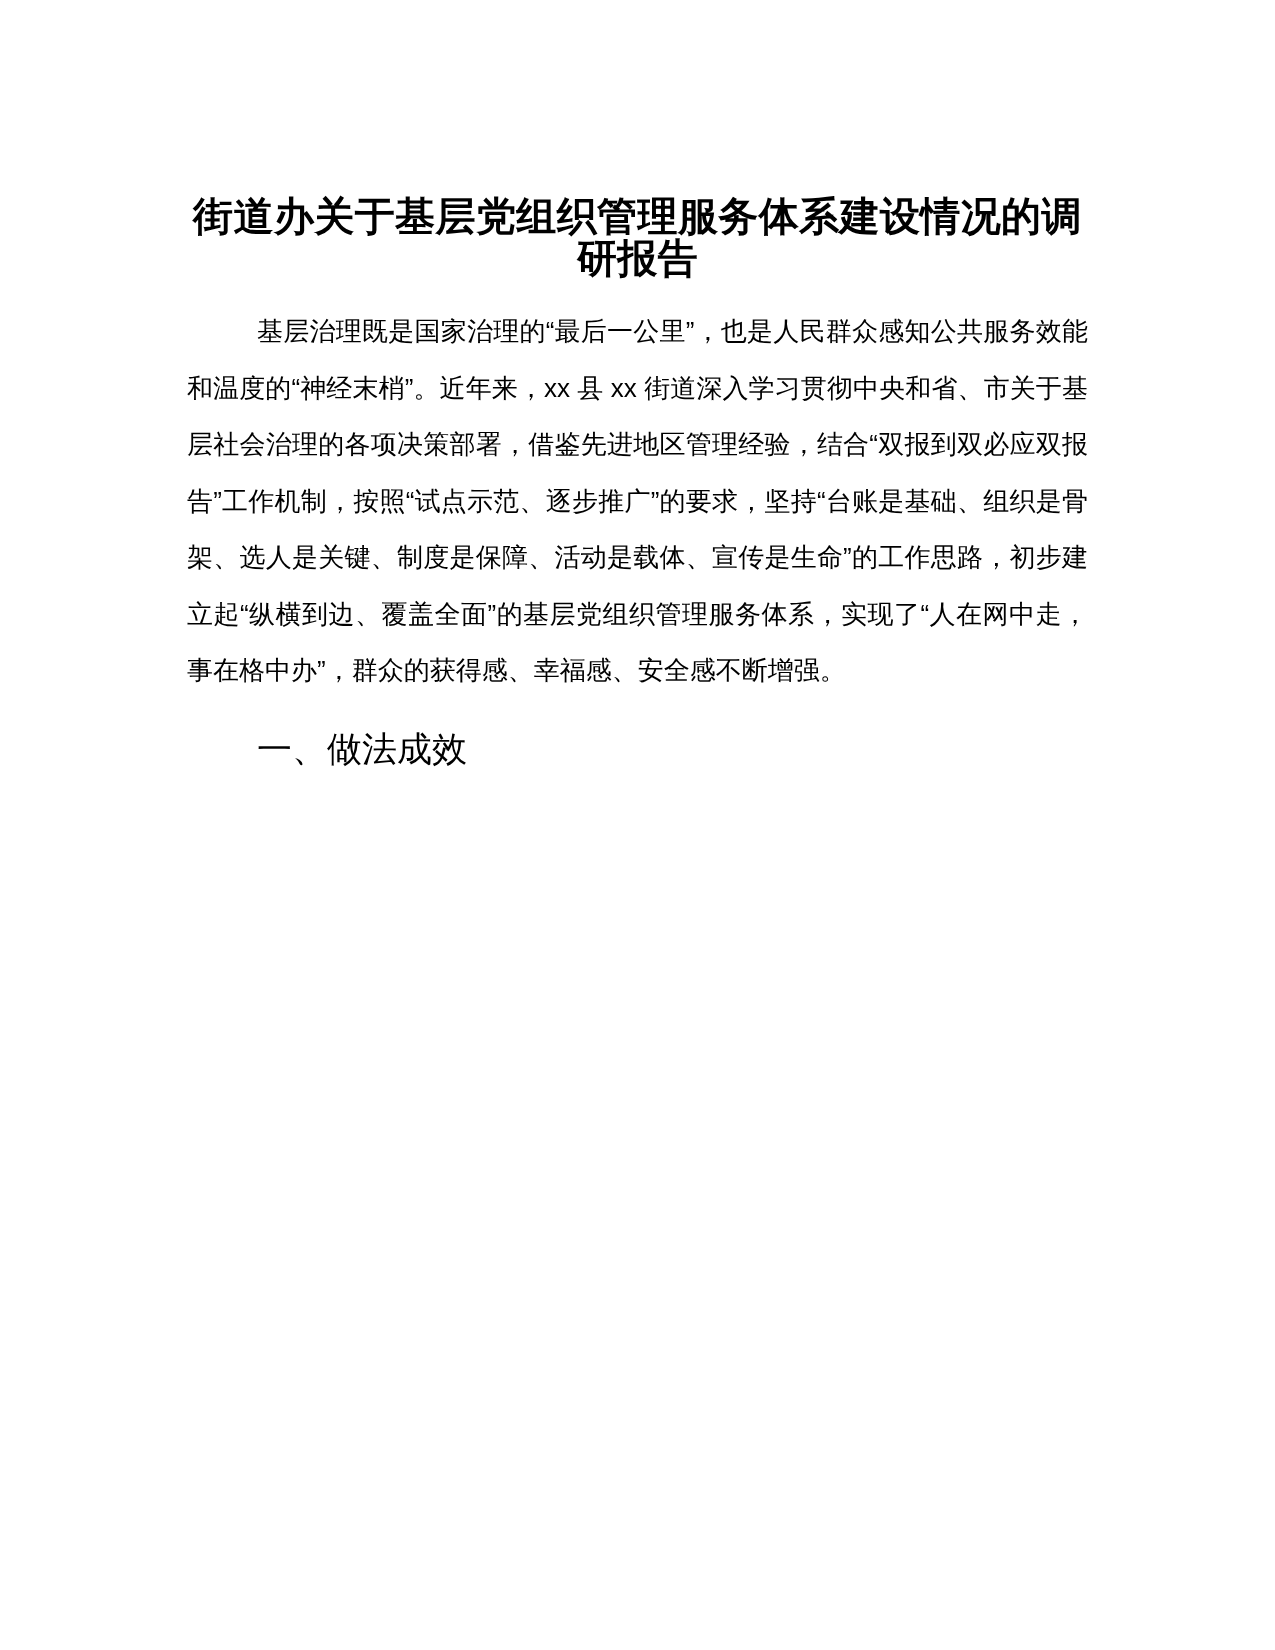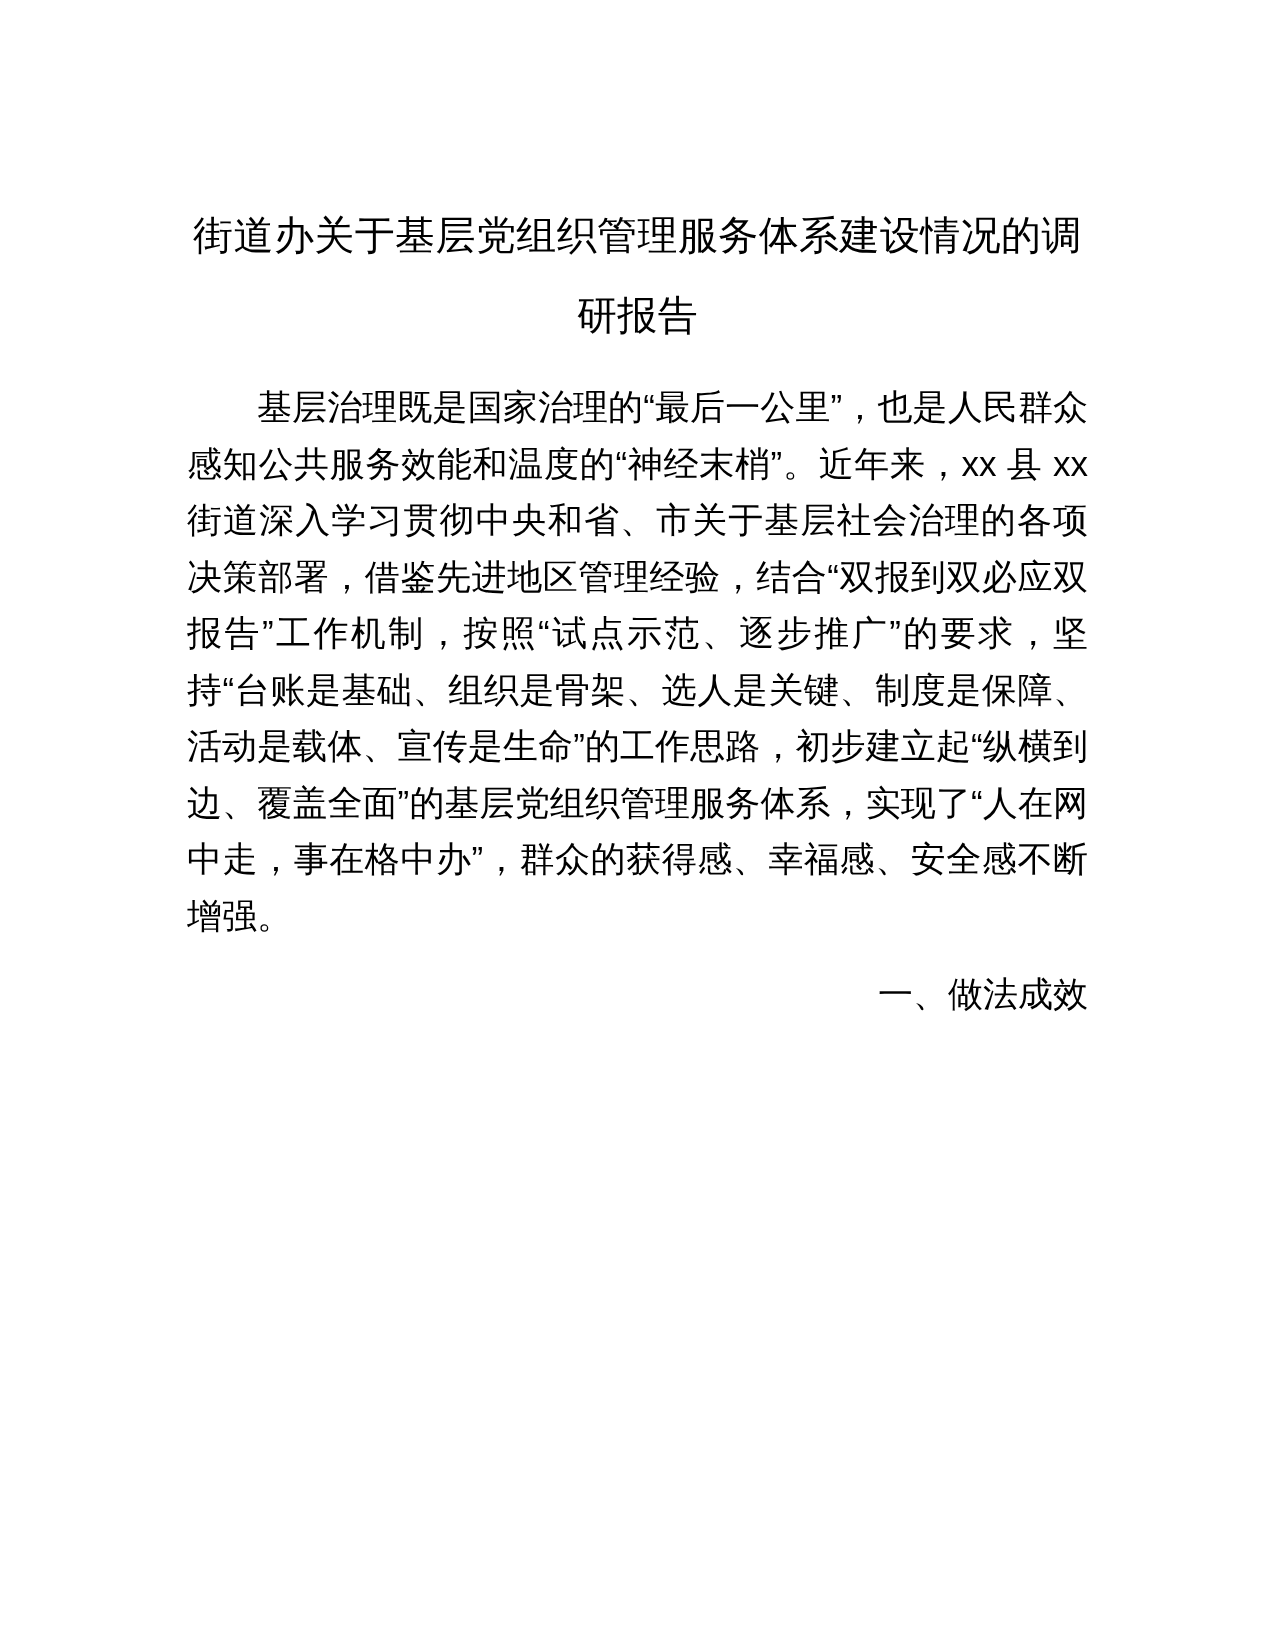--- a/index.html
+++ b/index.html
@@ -27,31 +27,31 @@
 
   .doc-body {
     position: absolute;
     left: 187px;
     top: 195px;
     width: 901px;   
   }
 
   .doc-title {
     font-size: 40px;
-    font-weight: normal;
-    line-height: 80px;
+    font-weight: bold;
+    line-height: 42px;
     text-align: center;
     letter-spacing: 0.4px;
     margin: 0 0 8px 0;
     color: #000000;
     word-break: break-all;
   }
 
   .para {
-    font-size: 35px;
+    font-size: 26px;
     line-height: 56.5px;
     text-align: justify;
     text-align-last: left;
     text-justify: inter-ideograph;
     margin: 0;
     color: #000000;
     word-break: break-all;
     letter-spacing: 0px;
   }
 
@@ -59,21 +59,20 @@
     text-indent: 70px;
   }
 
   .section-heading {
     font-size: 35px;
     line-height: 56.5px;
     margin: 0;
     text-indent: 70px;
     color: #000000;
     word-break: break-all;
-    text-align: right;
   }
 
   .spacer-sm { height: 16px; }
   .spacer-md { height: 22px; }
 </style>
 </head>
 <body>
 
 <div class="page">
   <div class="doc-body">

